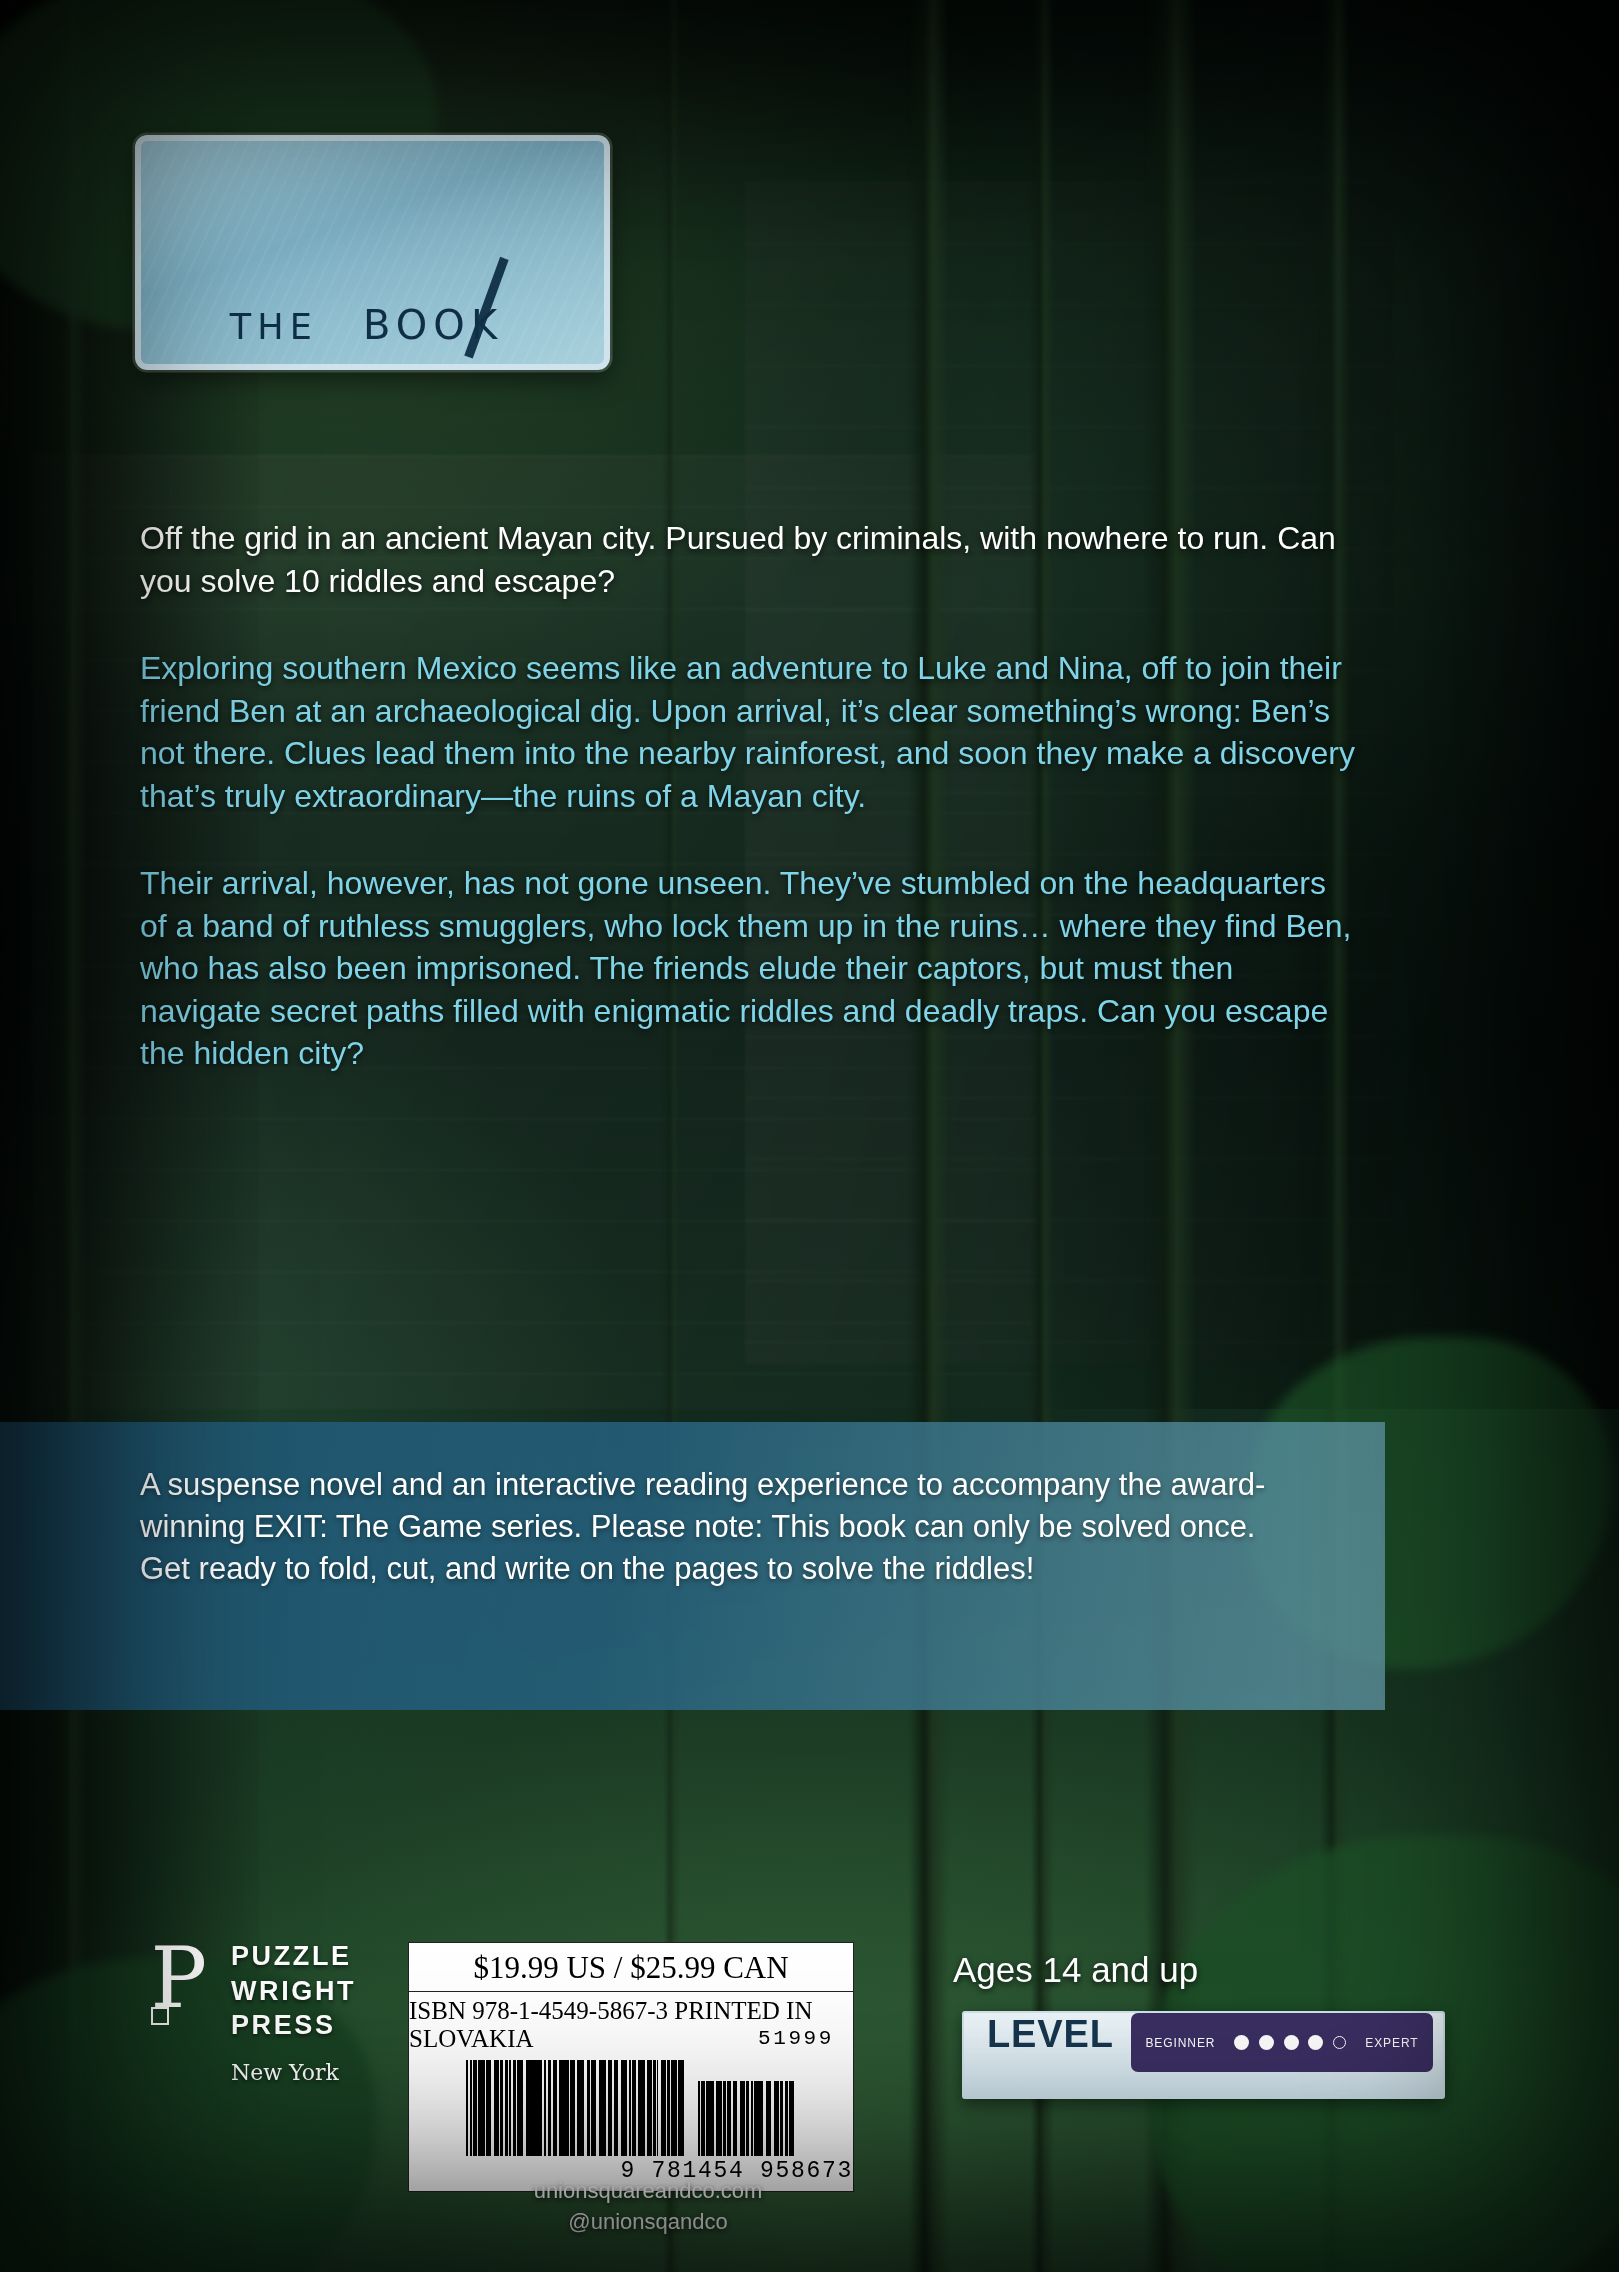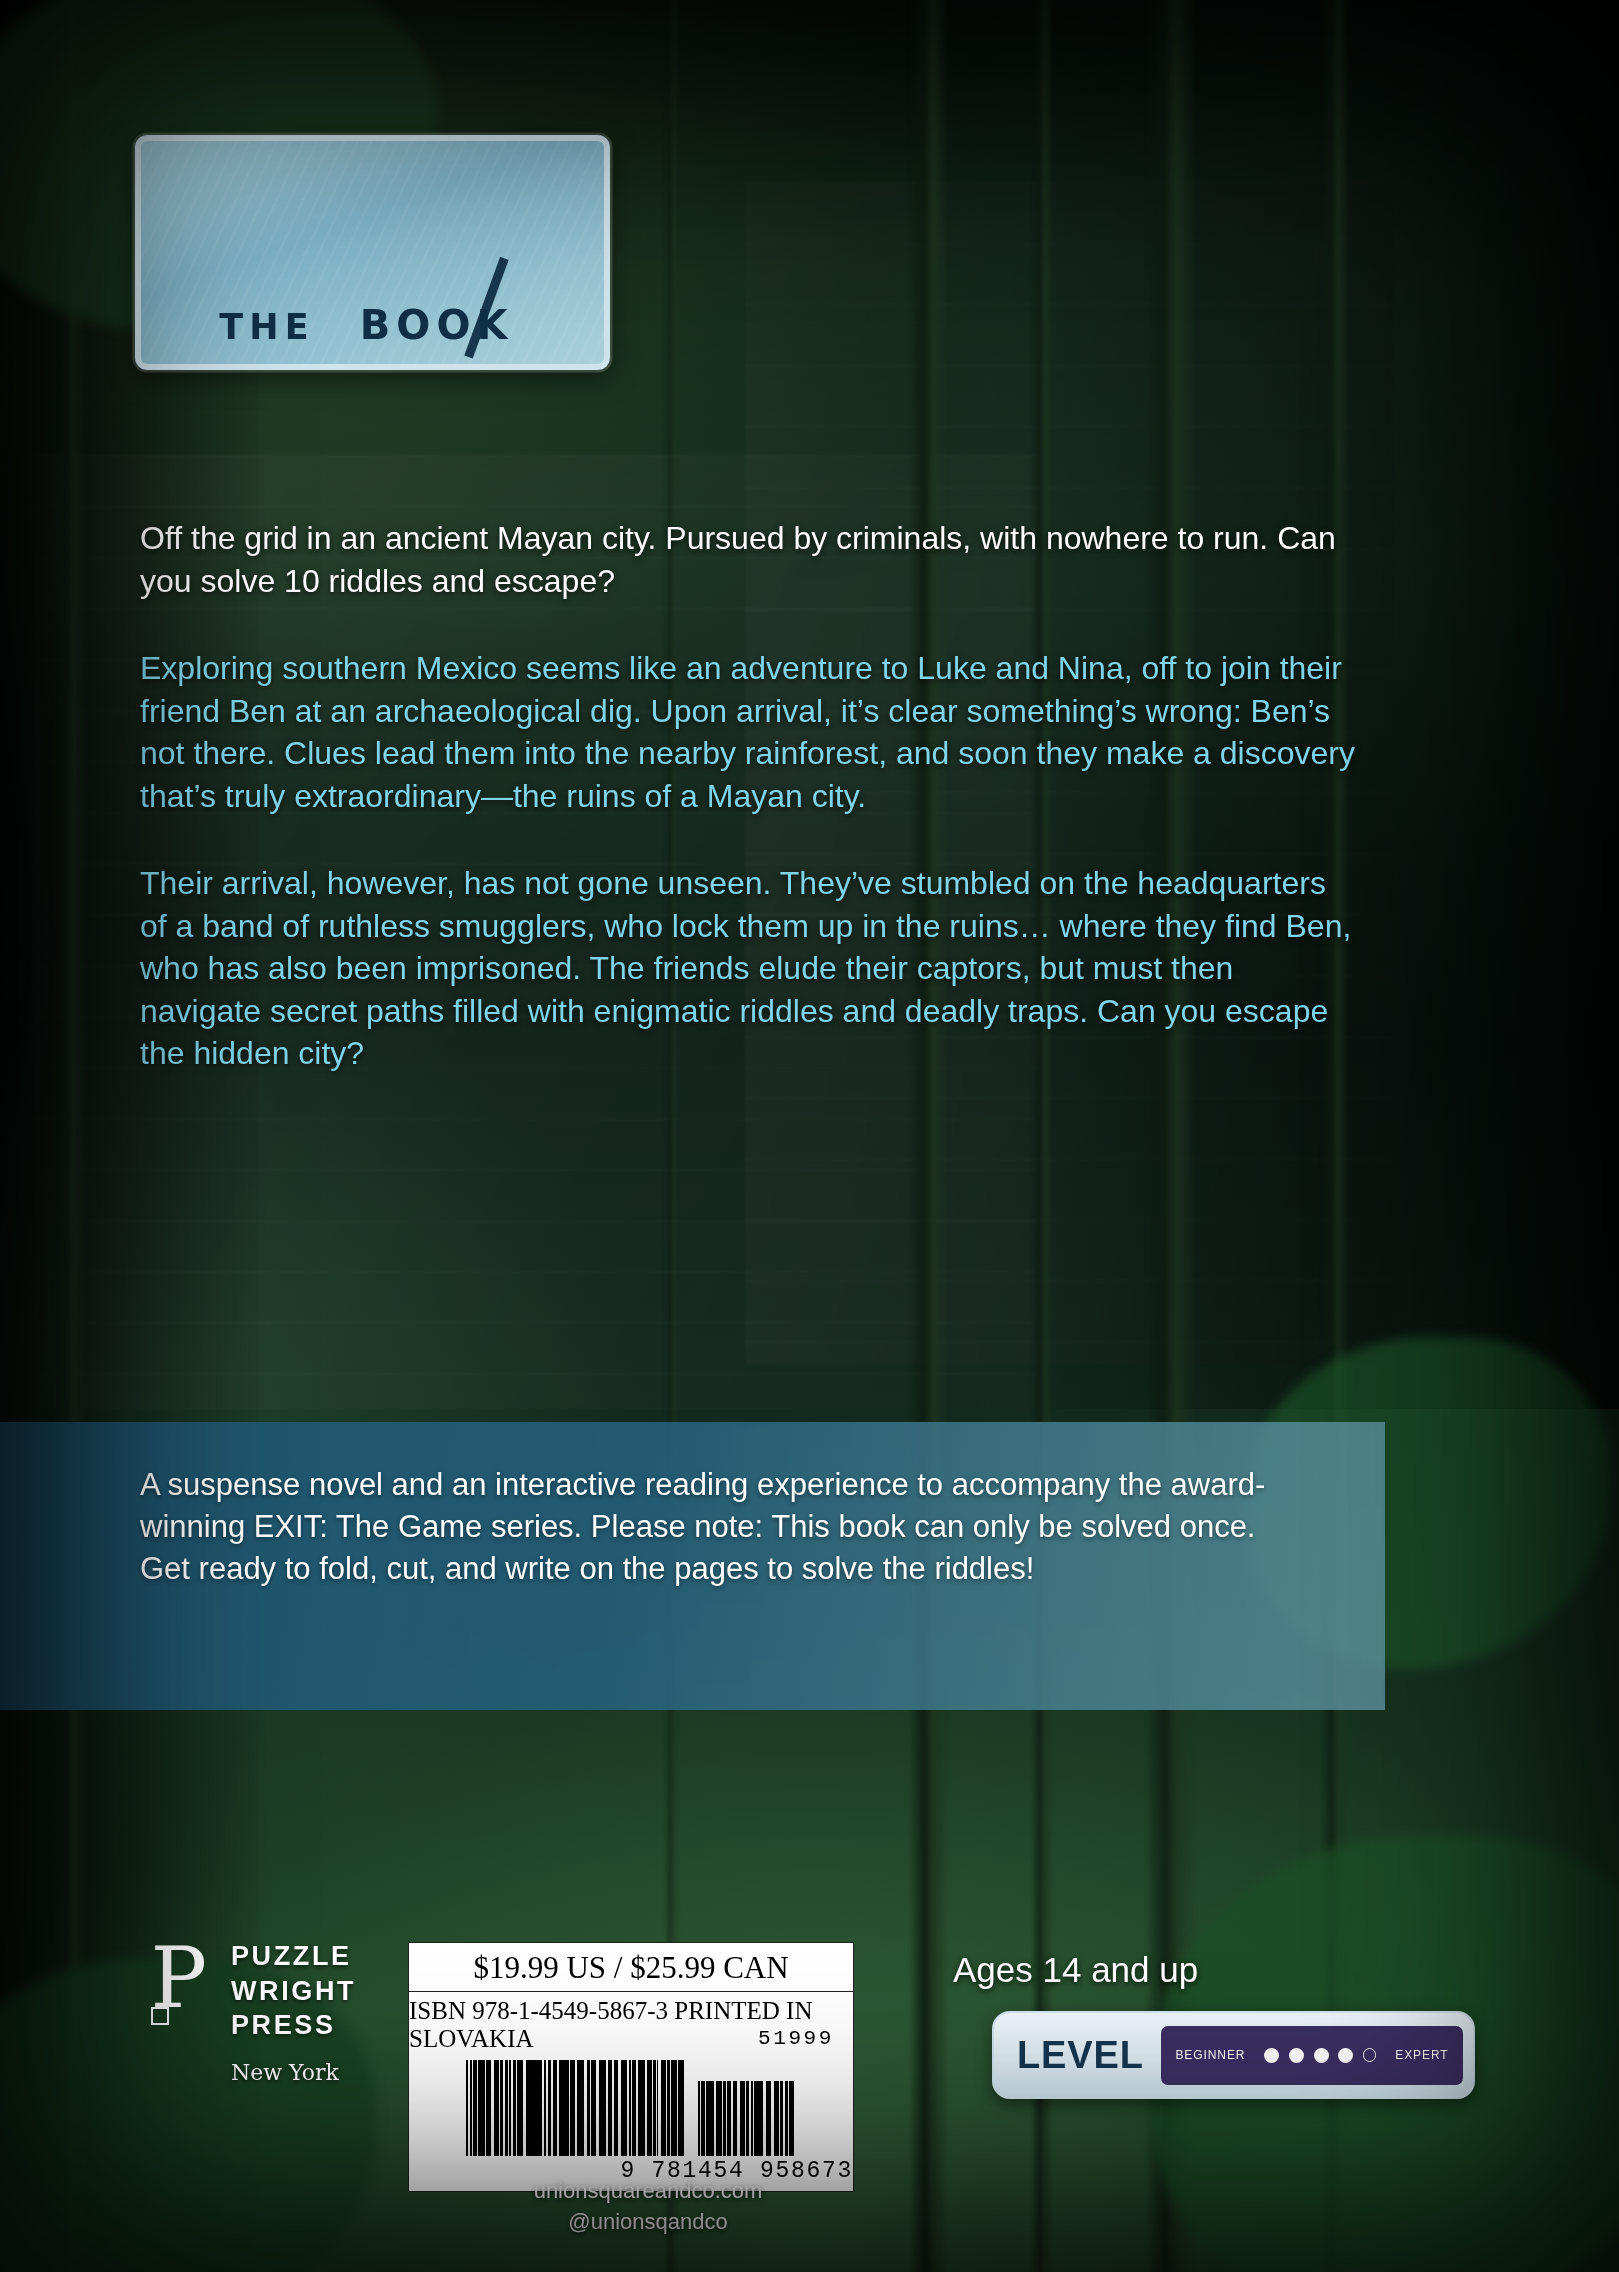--- a/index.html
+++ b/index.html
@@ -98,21 +98,21 @@
     font-weight: 700;
     font-size: 131px;
     letter-spacing: 8.7px;
     color: #0f2f46;
     line-height: 1.05;
   }
   .logo-sub {
     position: absolute; left: 0; right: 12px; bottom: 15.7px;
     text-align: center;
     font-family: "DejaVu Sans", sans-serif;
-    font-weight: 700;
+    font-weight: 400;
     font-size: 40px;
     letter-spacing: 6.1px;
     color: #0f2f46;
   }
   .logo-sub .the { font-size: 35px; margin-right: 45px; }
   .logo-slash {
     position: absolute;
     right: 131px; bottom: 7px;
     width: 8.7px; height: 105px;
     background: #0f2f46;
@@ -271,27 +271,26 @@
   .ages {
     position: absolute;
     left: 953px; top: 1950px;
     color: #ffffff;
     font-size: 35px;
     font-weight: 400;
     text-shadow: 0 1.7px 6.1px rgba(0,0,0,0.8);
   }
   .level-box {
     position: absolute;
-    left: 992px; top: 2011px;
+    left: 962px; top: 2011px;
     width: 479px; height: 84px;
     border: 2.6px solid #cfe3ec;
-    border-radius: 18px;
+    border-radius: 3px;
     background: linear-gradient(180deg,#eef6fa,#cfe2ec);
     display: flex;
-    align-items: center;
     box-shadow: 0 5.2px 15.7px rgba(0,0,0,0.45);
   }
   .level-label {
     font-size: 38px;
     font-weight: 700;
     color: #16364f;
     padding: 0 17.5px 0 23px;
     letter-spacing: 0.9px;
   }
   .level-pill {

